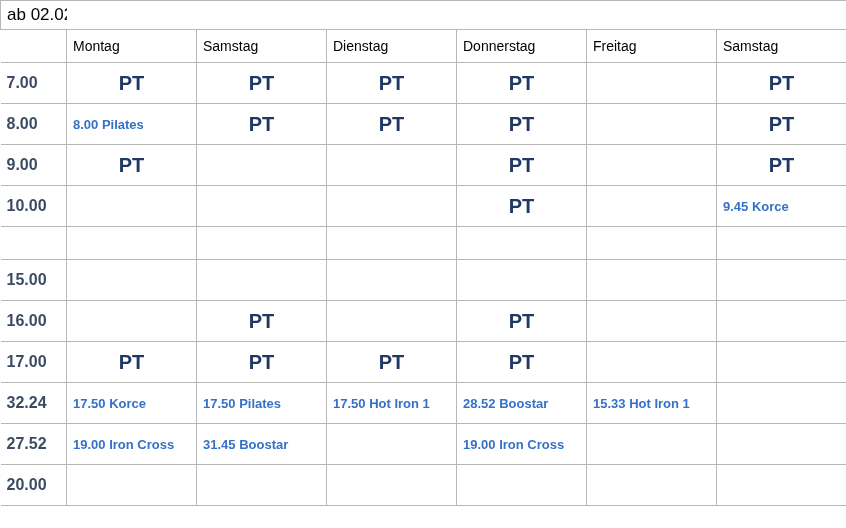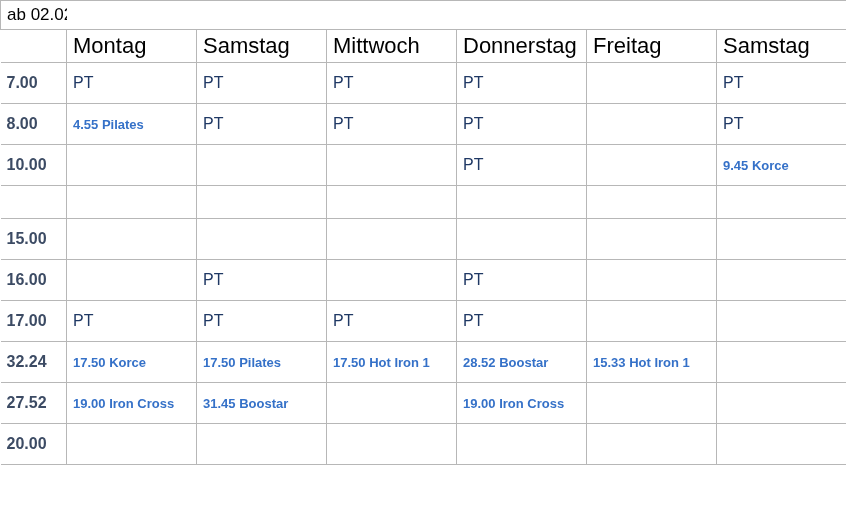--- a/index.html
+++ b/index.html
@@ -46,42 +46,43 @@
     border-right: 0 !important;
   }
   .title-blank {
     border-left: 0 !important;
     border-right: 0 !important;
   }
 
   
   tr.head-row td {
     height: 32px;
-    font-size: 22px;
+    font-size: 14px;
     color: #000000;
   }
   tr.head-row td.time-head {
     border-left: 0 !important;
   }
 
   
   tr.body-row td {
     height: 40px;
   }
   tr.body-row td.time-cell {
     font-size: 16px;
     font-weight: bold;
     color: #3c4b64;
     border-left: 0 !important;
     text-align: left;
   }
   td.cell-pt {
-    font-size: 16px;
-    font-weight: normal;
+    font-size: 20px;
+    font-weight: bold;
     color: #1f3864;
+    text-align: center;
   }
   td.cell-class {
     font-size: 13px;
     font-weight: bold;
     color: #3571c8;
   }
   td.cell-empty {
     font-size: 13px;
   }
   tr.spacer-row td {
@@ -112,39 +113,48 @@
           <td class="title-blank"></td>
           <td class="title-blank"></td>
           <td class="title-blank"></td>
           <td class="title-blank"></td>
           <td class="title-blank"></td>
         </tr>
         <tr class="head-row">
           <td class="time-head"></td>
           <td>Montag</td>
           <td>Samstag</td>
-          <td>Mittwoch</td>
+          <td>Dienstag</td>
           <td>Donnerstag</td>
           <td>Freitag</td>
           <td>Samstag</td>
         </tr>
         <tr class="body-row">
           <td class="time-cell">7.00</td>
           <td class="cell-pt">PT</td>
           <td class="cell-pt">PT</td>
           <td class="cell-pt">PT</td>
           <td class="cell-pt">PT</td>
           <td class="cell-empty"></td>
           <td class="cell-pt">PT</td>
         </tr>
         <tr class="body-row">
           <td class="time-cell">8.00</td>
-          <td class="cell-class">4.55 Pilates</td>
-          <td class="cell-pt">PT</td>
-          <td class="cell-pt">PT</td>
+          <td class="cell-class">8.00 Pilates</td>
+          <td class="cell-pt">PT</td>
+          <td class="cell-pt">PT</td>
+          <td class="cell-pt">PT</td>
+          <td class="cell-empty"></td>
+          <td class="cell-pt">PT</td>
+        </tr>
+        <tr class="body-row">
+          <td class="time-cell">9.00</td>
+          <td class="cell-pt">PT</td>
+          <td class="cell-empty"></td>
+          <td class="cell-empty"></td>
           <td class="cell-pt">PT</td>
           <td class="cell-empty"></td>
           <td class="cell-pt">PT</td>
         </tr>
         <tr class="body-row">
           <td class="time-cell">10.00</td>
           <td class="cell-empty"></td>
           <td class="cell-empty"></td>
           <td class="cell-empty"></td>
           <td class="cell-pt">PT</td>

